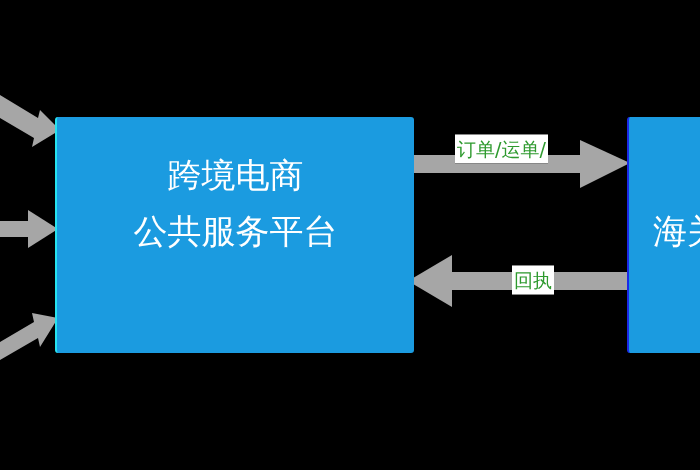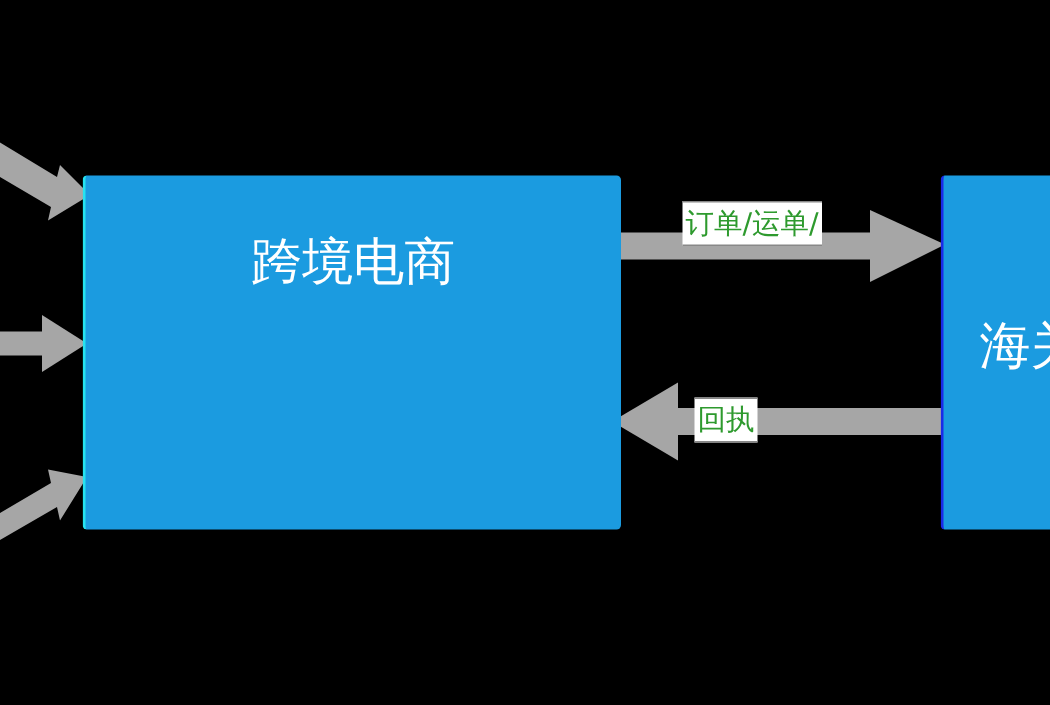--- a/index.html
+++ b/index.html
@@ -38,24 +38,25 @@
 
   <g fill="#a6a6a6">
     <rect x="430" y="272" width="208" height="18" rx="9"></rect>
     <polygon points="452,255 408,281 452,307"></polygon>
   </g>
 </svg>
 
 <div class="box box-left">
   <div class="box-text">
     <div>跨境电商</div>
+    <div>公共服务平台</div>
   </div>
 </div>
 
 <div class="box box-right">
   <div class="box-text">海关</div>
 </div>
 
 <div class="label" style="left:455px; top:134px;text-align:center;">
   <div>订单/运单/</div>
 </div>
 
-<div class="label" style="left:463px; top:265px;">回执</div>
+<div class="label" style="left:512px; top:265px;">回执</div>
 
 </body></html>

